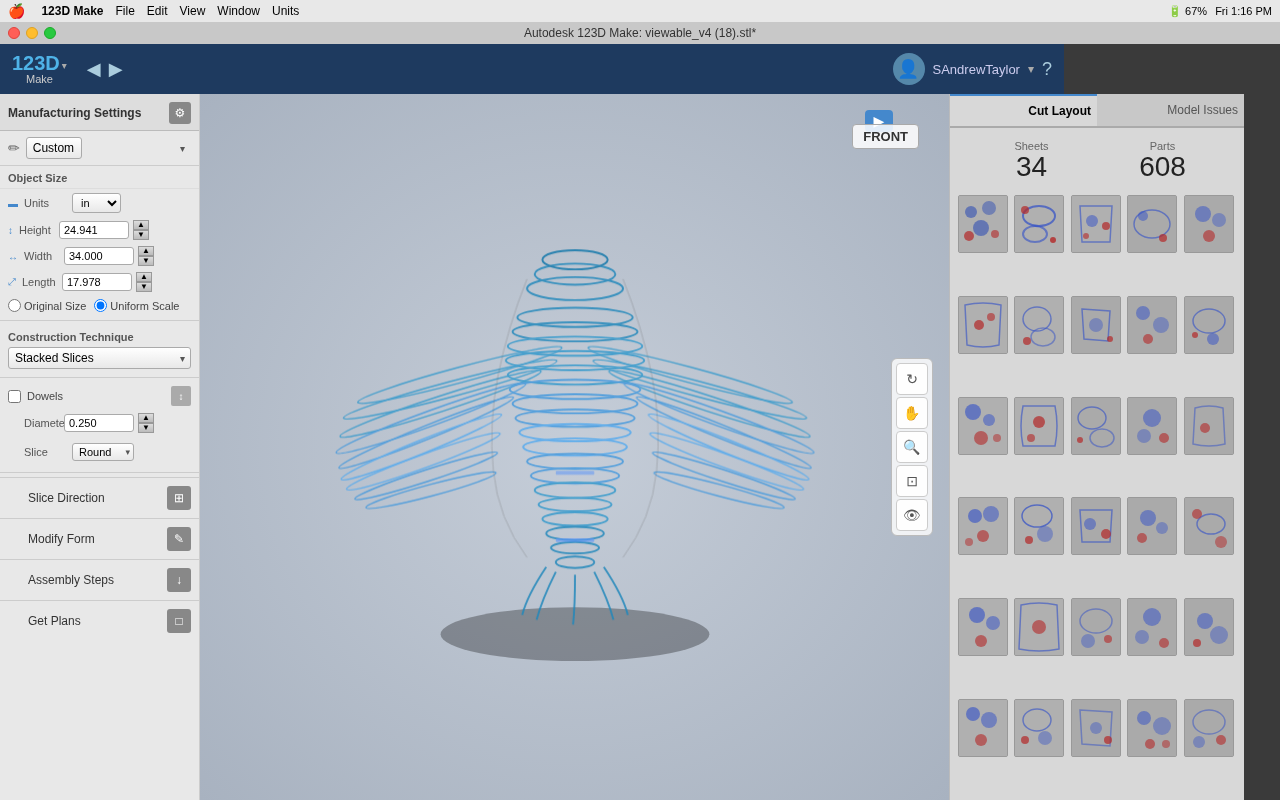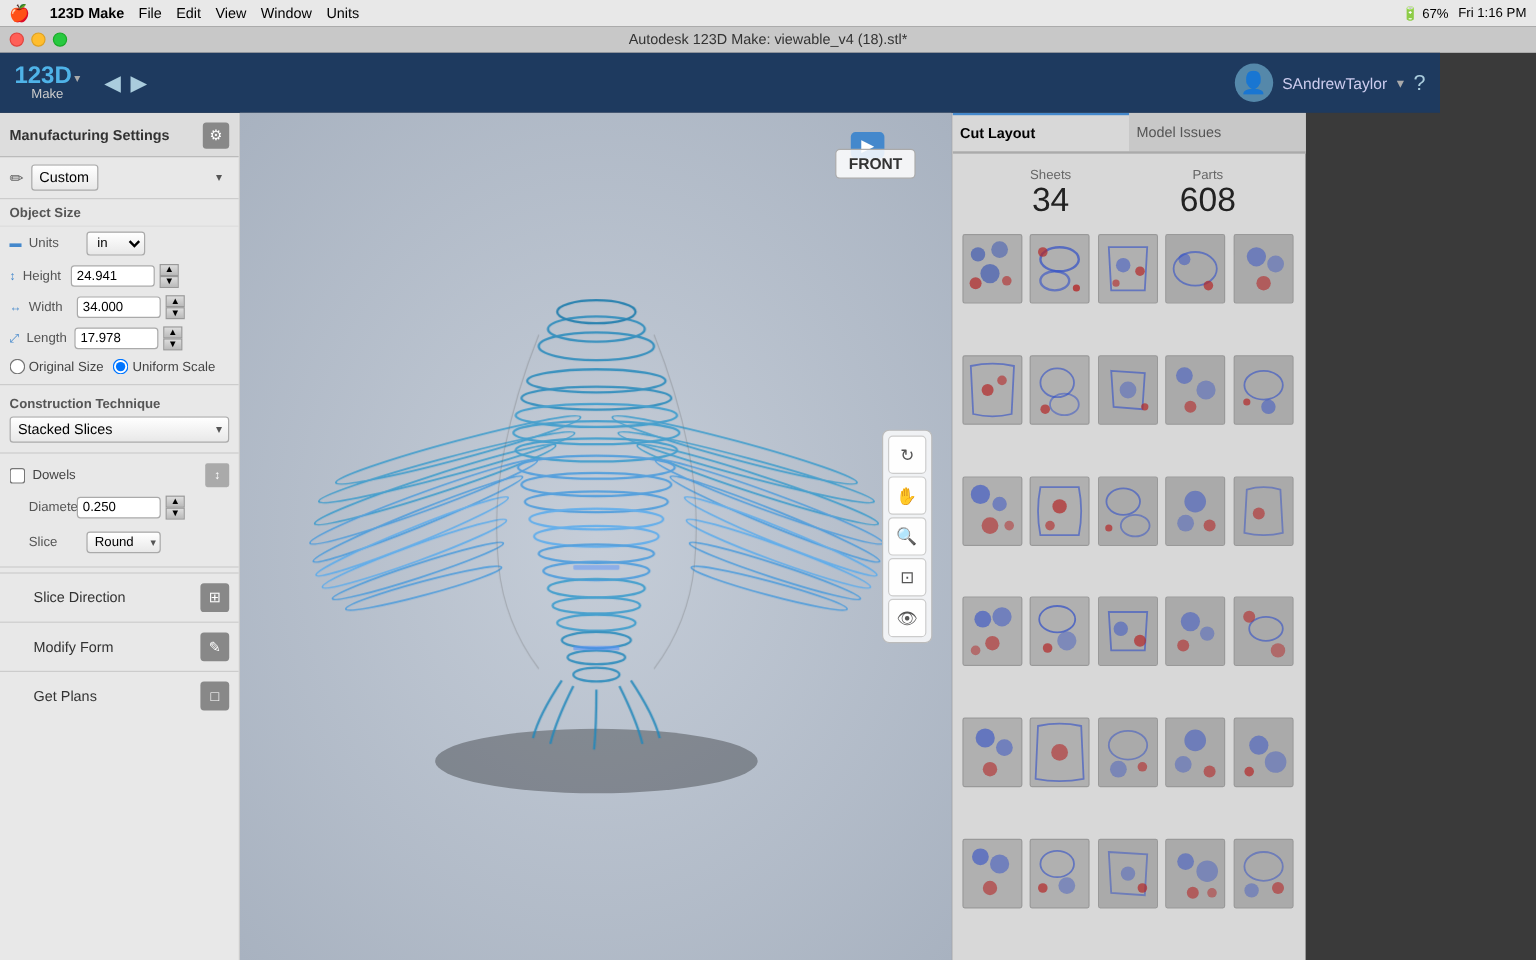--- a/index.html
+++ b/index.html
@@ -22,37 +22,37 @@
       font-size: 12px; color: #333; position: relative;
     }
     .traffic-lights { position: absolute; left: 8px; display: flex; gap: 6px; }
     .tl { width: 12px; height: 12px; border-radius: 50%; }
     .tl-red { background: #ff5f57; border: 1px solid #e0443e; }
     .tl-yellow { background: #ffbd2e; border: 1px solid #dea123; }
     .tl-green { background: #28c940; border: 1px solid #1aab29; }
 
     
     .app-toolbar {
-      width: 1200px; height: 50px; background: #1e3a5f;
+      width: 1064px; height: 50px; background: #1e3a5f;
       display: flex; align-items: center; padding: 0 12px;
       position: relative;
     }
     .app-logo { display: flex; flex-direction: column; align-items: center; margin-right: 12px; }
     .app-logo-text { color: #4fb3e8; font-size: 20px; font-weight: bold; line-height: 1; }
     .app-logo-sub { color: #ccc; font-size: 11px; }
     .toolbar-nav { display: flex; gap: 8px; margin-left: 8px; }
     .toolbar-nav button { background: none; border: none; color: #aaccdd; font-size: 18px; cursor: pointer; }
     .toolbar-right { position: absolute; right: 12px; display: flex; align-items: center; gap: 8px; }
     .user-avatar { width: 32px; height: 32px; border-radius: 50%; background: #5588aa; display: flex; align-items: center; justify-content: center; overflow: hidden; }
     .user-name { color: #cce; font-size: 13px; }
     .toolbar-help { color: #aaccdd; font-size: 18px; cursor: pointer; background: none; border: none; }
 
     
     .main-layout {
-      display: flex; width: 1088px; height: 706px;
+      display: flex; width: 1244px; height: 706px;
     }
 
     
     .left-panel {
       width: 200px; min-width: 200px; background: #e8e8e8;
       display: flex; flex-direction: column;
       border-right: 1px solid #ccc; overflow-y: auto;
       font-size: 12px; color: #222;
     }
 
@@ -165,21 +165,21 @@
     .right-panel {
       width: 295px; min-width: 295px; background: #d8d8d8;
       display: flex; flex-direction: column;
       border-left: 1px solid #bbb;
     }
 
     .right-tabs {
       display: flex; background: #c8c8c8; border-bottom: 2px solid #aaa;
     }
     .right-tab {
-      flex: 1; padding: 8px 6px; text-align: left; font-size: 12px;
+      flex: 1; padding: 8px 6px; text-align: right; font-size: 12px;
       cursor: pointer; color: #555; border: none; background: #c8c8c8;
     }
     .right-tab.active {
       background: #d8d8d8; color: #000; font-weight: 600;
       border-top: 2px solid #4488cc; border-bottom: none;
     }
 
     .stats-row {
       display: flex; padding: 12px 16px 8px 16px; gap: 0;
     }
@@ -371,20 +371,24 @@
     <div class="action-row">
       <span class="action-label">Slice Direction</span>
       <button class="action-icon-btn">⊞</button>
     </div>
 
     <div class="action-row">
       <span class="action-label">Modify Form</span>
       <button class="action-icon-btn">✎</button>
     </div>
 
+    <div class="action-row">
+      <span class="action-label">Assembly Steps</span>
+      <button class="action-icon-btn">↓</button>
+    </div>
 
     <div class="action-row">
       <span class="action-label">Get Plans</span>
       <button class="action-icon-btn">□</button>
     </div>
 
   </div>
 
   <div class="viewport">
     <div class="viewport-bg">

